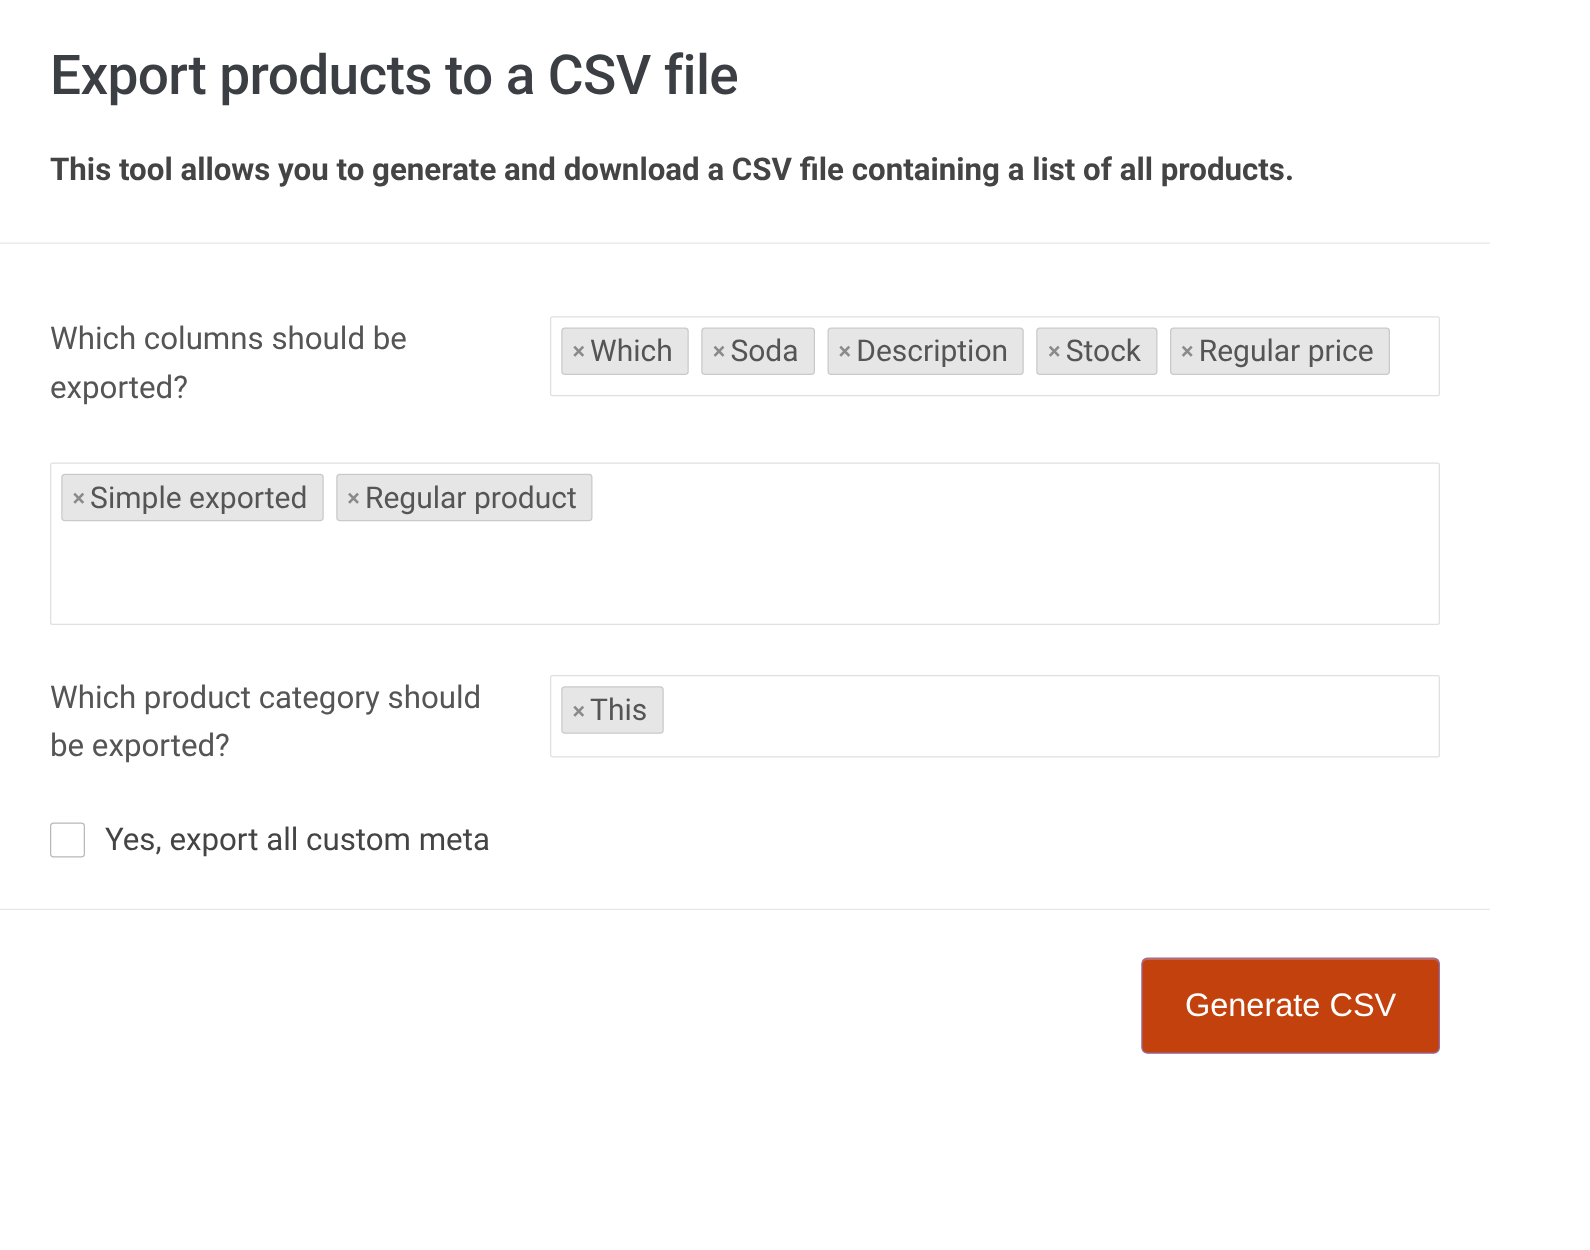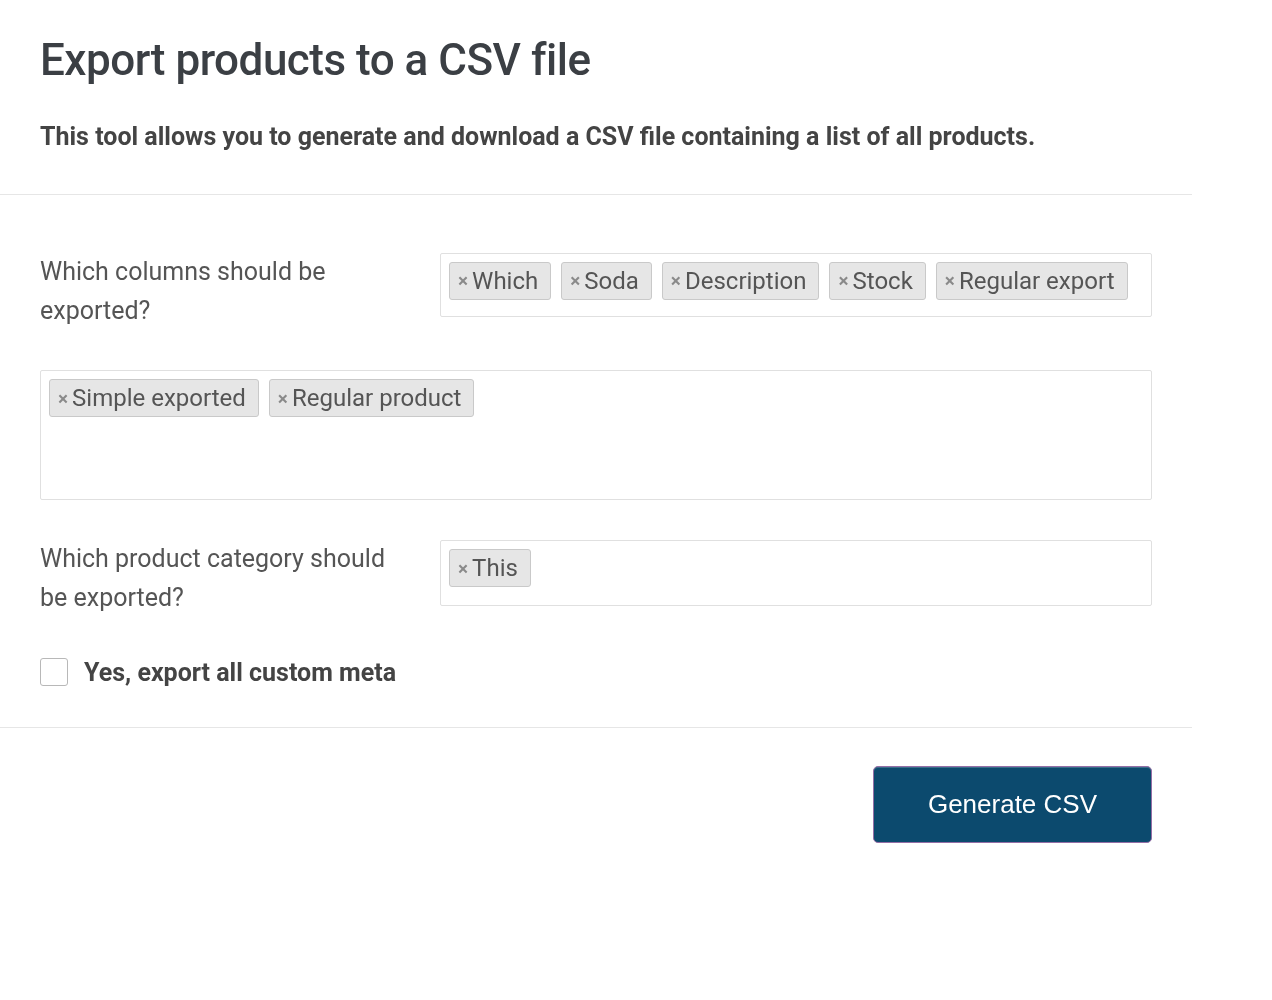--- a/index.html
+++ b/index.html
@@ -83,21 +83,20 @@
   .tag .x {
     color: #8a8a8a;
     font-size: 19px;
     margin-right: 4px;
     font-weight: 600;
   }
   .checkbox-row {
     display: flex;
     align-items: center;
     gap: 16px;
-    font-weight: bold;
   }
   .checkbox {
     width: 26px;
     height: 26px;
     border: 1px solid #b8b8b8;
     border-radius: 3px;
     background: #fff;
     display: inline-block;
   }
   .checkbox-label {
@@ -105,26 +104,26 @@
     color: #444;
   }
   .footer {
     margin-top: 40px;
     border-top: 1px solid #e6e6e6;
     padding: 38px 40px 40px 40px;
     display: flex;
     justify-content: flex-end;
   }
   .btn-primary {
-    background: #0c4a6e;
+    background: #c2410c;
     color: #fff;
     border: 1px solid #946ea6;
     border-radius: 5px;
     font-size: 26px;
-    padding: 22px 54px;
+    padding: 22px 34px;
     cursor: pointer;
     font-weight: 400;
     box-shadow: inset 0 1px 0 rgba(255,255,255,.2);
   }
 </style>
 </head>
 <body>
 
 <div class="page">
 
@@ -154,21 +153,21 @@
           <span class="tag">
             <span class="x">×</span>
             <span>Description</span>
           </span>
           <span class="tag">
             <span class="x">×</span>
             <span>Stock</span>
           </span>
           <span class="tag">
             <span class="x">×</span>
-            <span>Regular export</span>
+            <span>Regular price</span>
           </span>
         </div>
       </div>
     </div>
 
     <div class="row">
       <div class="field-col">
         <div class="tagbox tall">
           <span class="tag">
             <span class="x">×</span>

